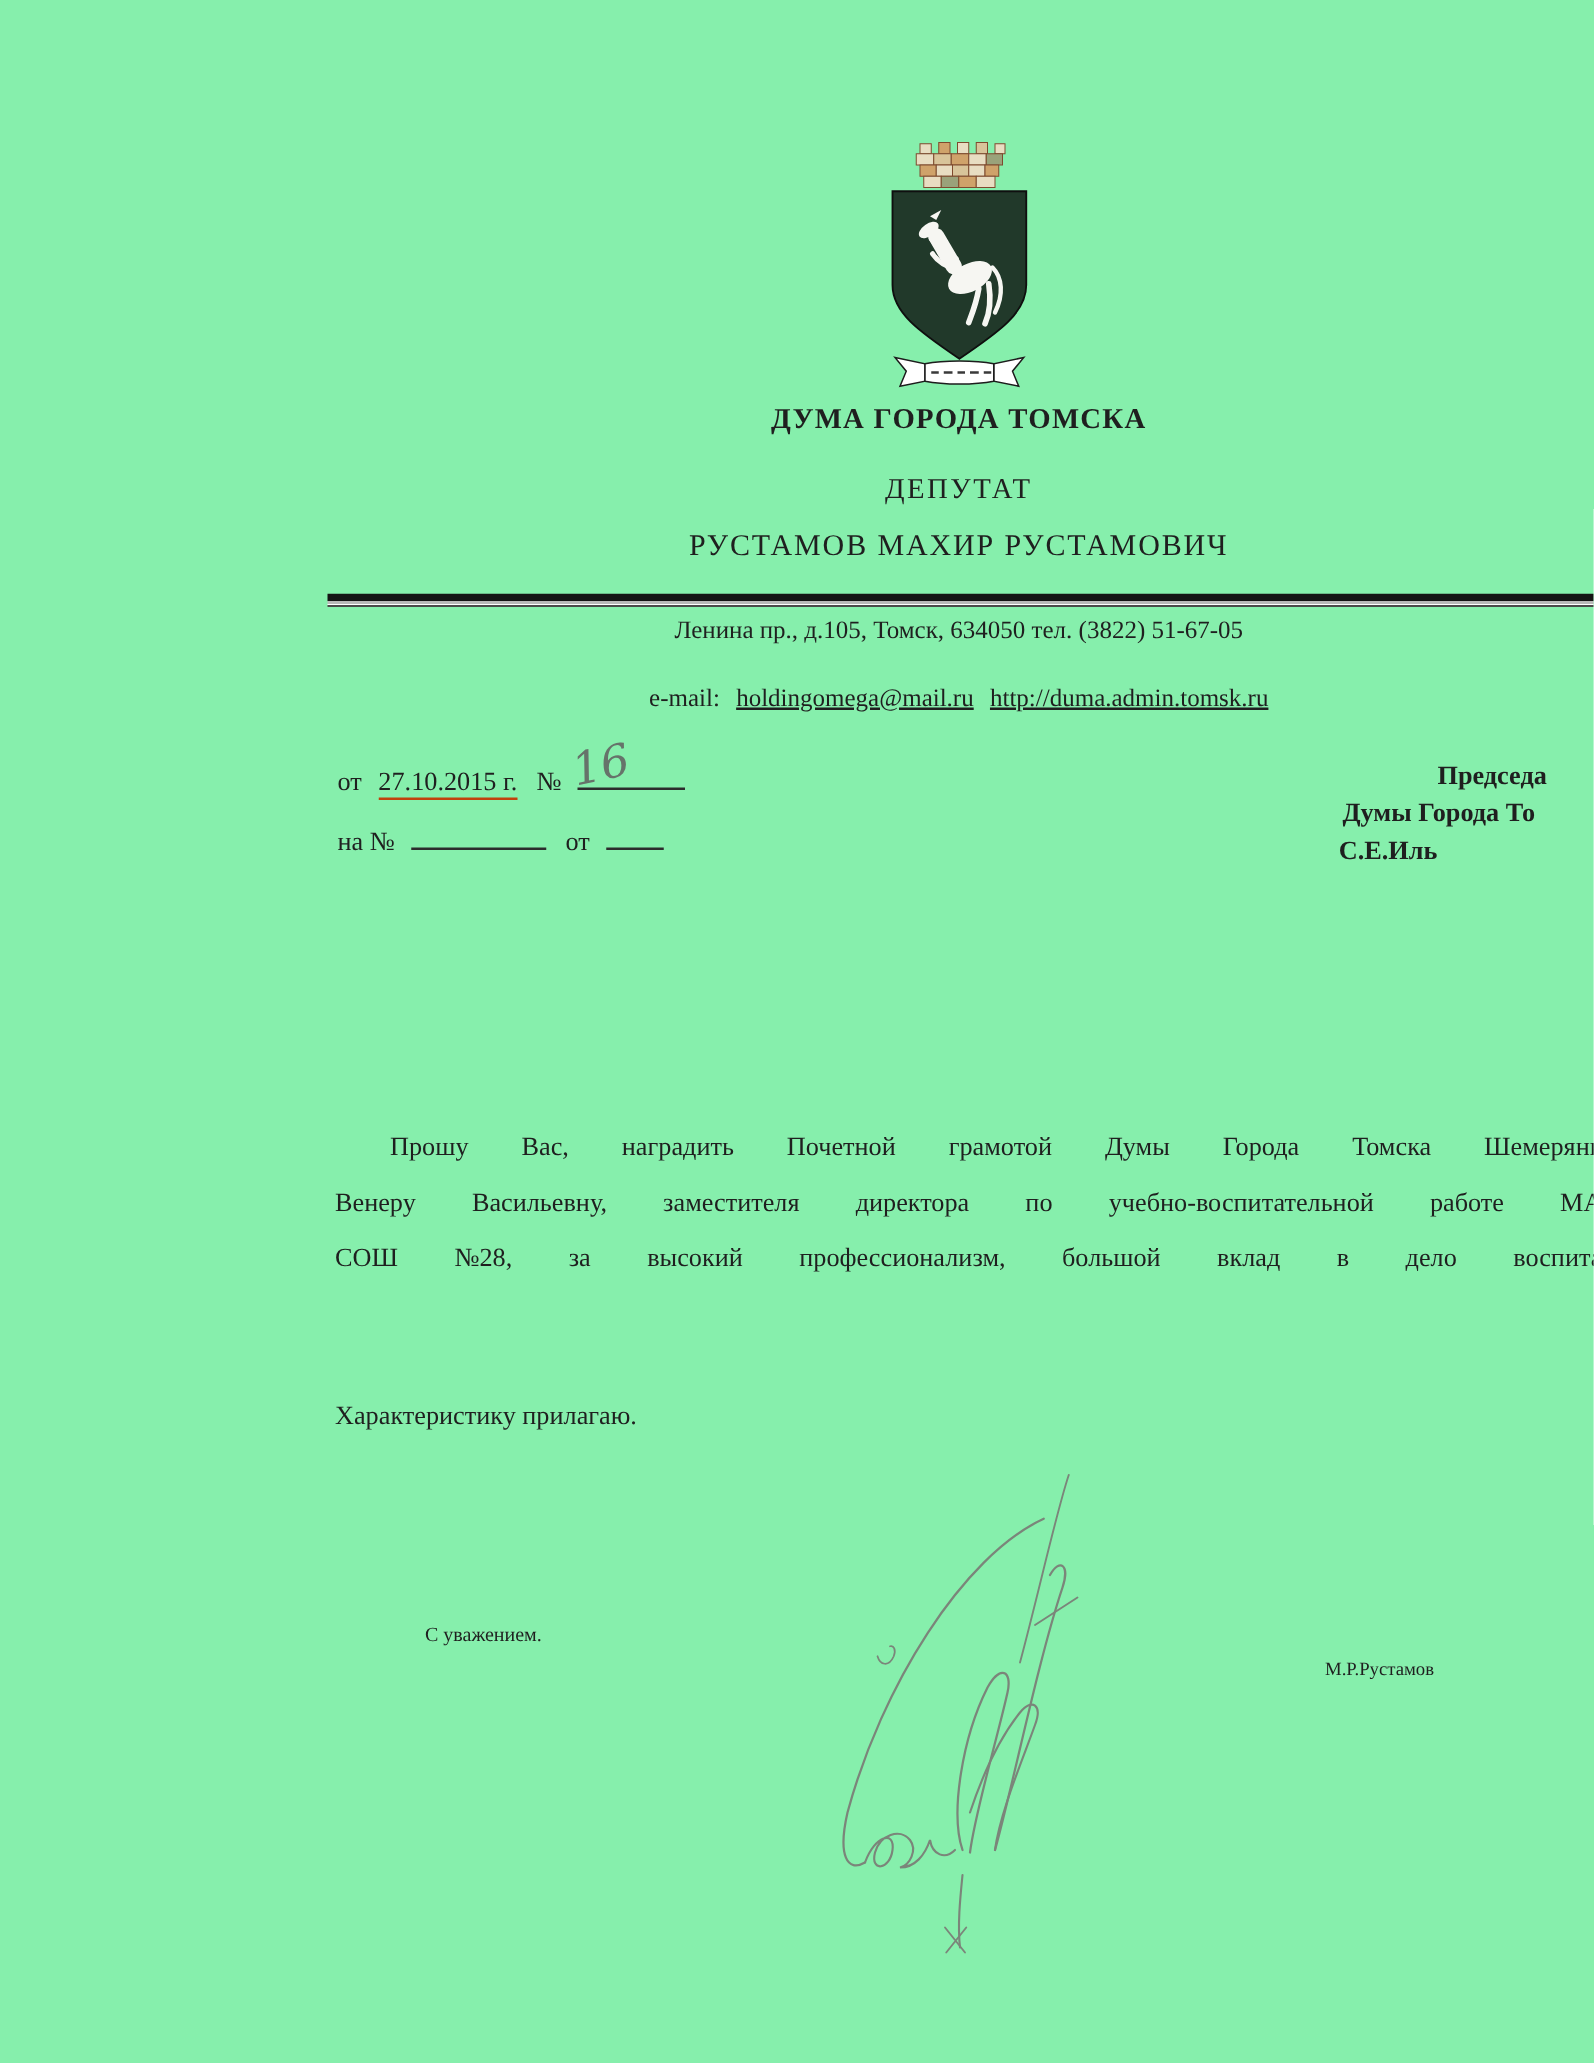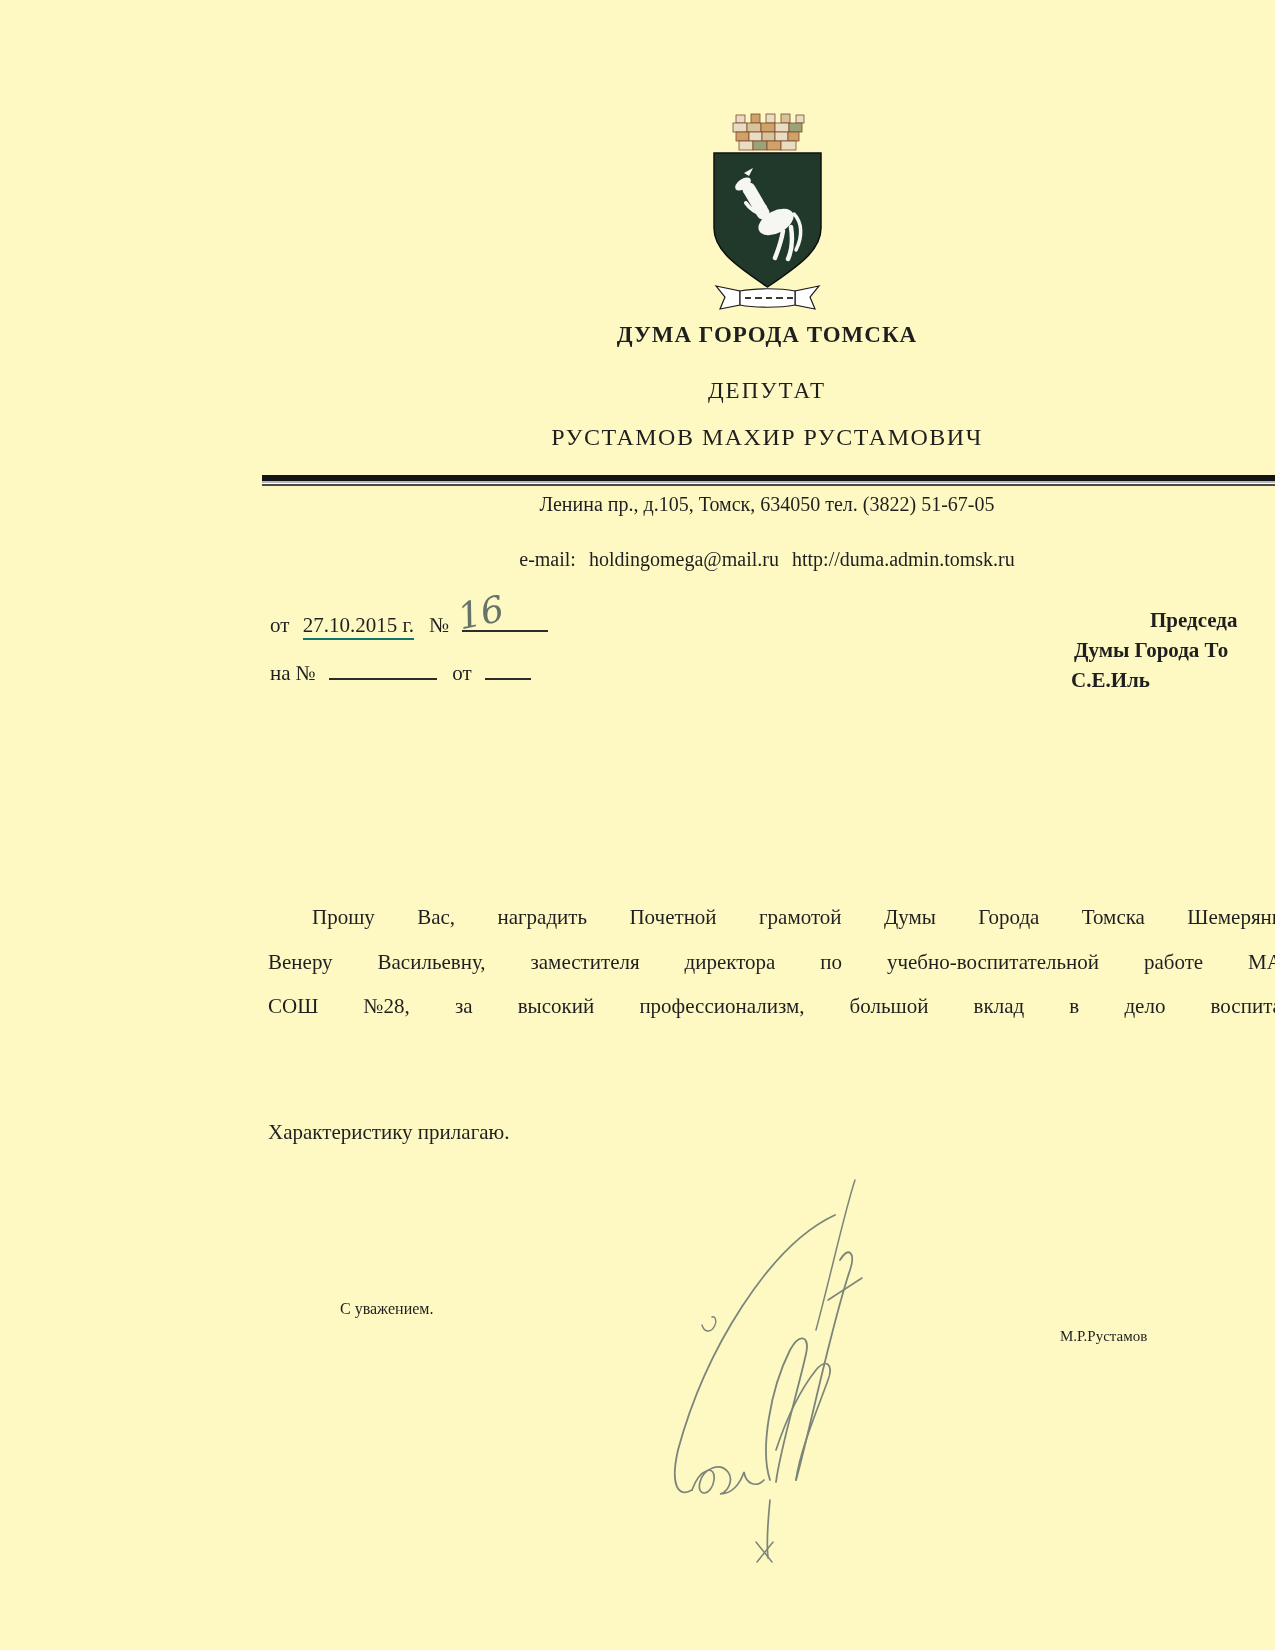--- a/index.html
+++ b/index.html
@@ -1,29 +1,29 @@
 <!DOCTYPE html>
 <html><head>
 <meta charset="utf-8">
 <style>
   html,body{margin:0;padding:0;background:#ffffff;}
   #page{
-    position:relative;width:1275px;height:1650px;background:#fef9c3;
+    position:relative;width:1275px;height:1650px;background:#86efac;
     overflow:hidden;font-family:"Liberation Serif","DejaVu Serif",serif;
     color:#1f1f1f;
   }
   .abs{position:absolute;white-space:nowrap;}
   .ctr{text-align:center;}
   .org-title{font-weight:bold;font-size:23px;letter-spacing:1px;}
   .role-title{font-size:23px;letter-spacing:2px;}
   .person-title{font-size:24px;letter-spacing:1.5px;}
   .addr{font-size:20px;}
-  .addr .lnk{}
+  .addr .lnk{text-decoration:underline;}
   .refline{font-size:21px;}
-  .u-date{border-bottom:2px solid #0f766e;padding-bottom:1px;}
+  .u-date{border-bottom:2px solid #c2410c;padding-bottom:1px;}
   .blank{display:inline-block;border-bottom:2px solid #2c2c2c;height:18px;vertical-align:baseline;}
   .addressee{font-weight:bold;font-size:21px;}
   .salutation{font-weight:bold;font-size:22px;}
   .bodytext{font-size:21px;}
   .jline{position:absolute;left:268px;width:1014px;display:flex;justify-content:space-between;font-size:21px;white-space:nowrap;}
   .jline span{flex:0 0 auto;}
   .jline.indent{left:268px;width:970px;padding-left:44px;}
   .handwritten{
     font-family:"DejaVu Serif",serif;font-style:italic;font-size:36px;
     color:#66736a;transform:rotate(-12deg);

